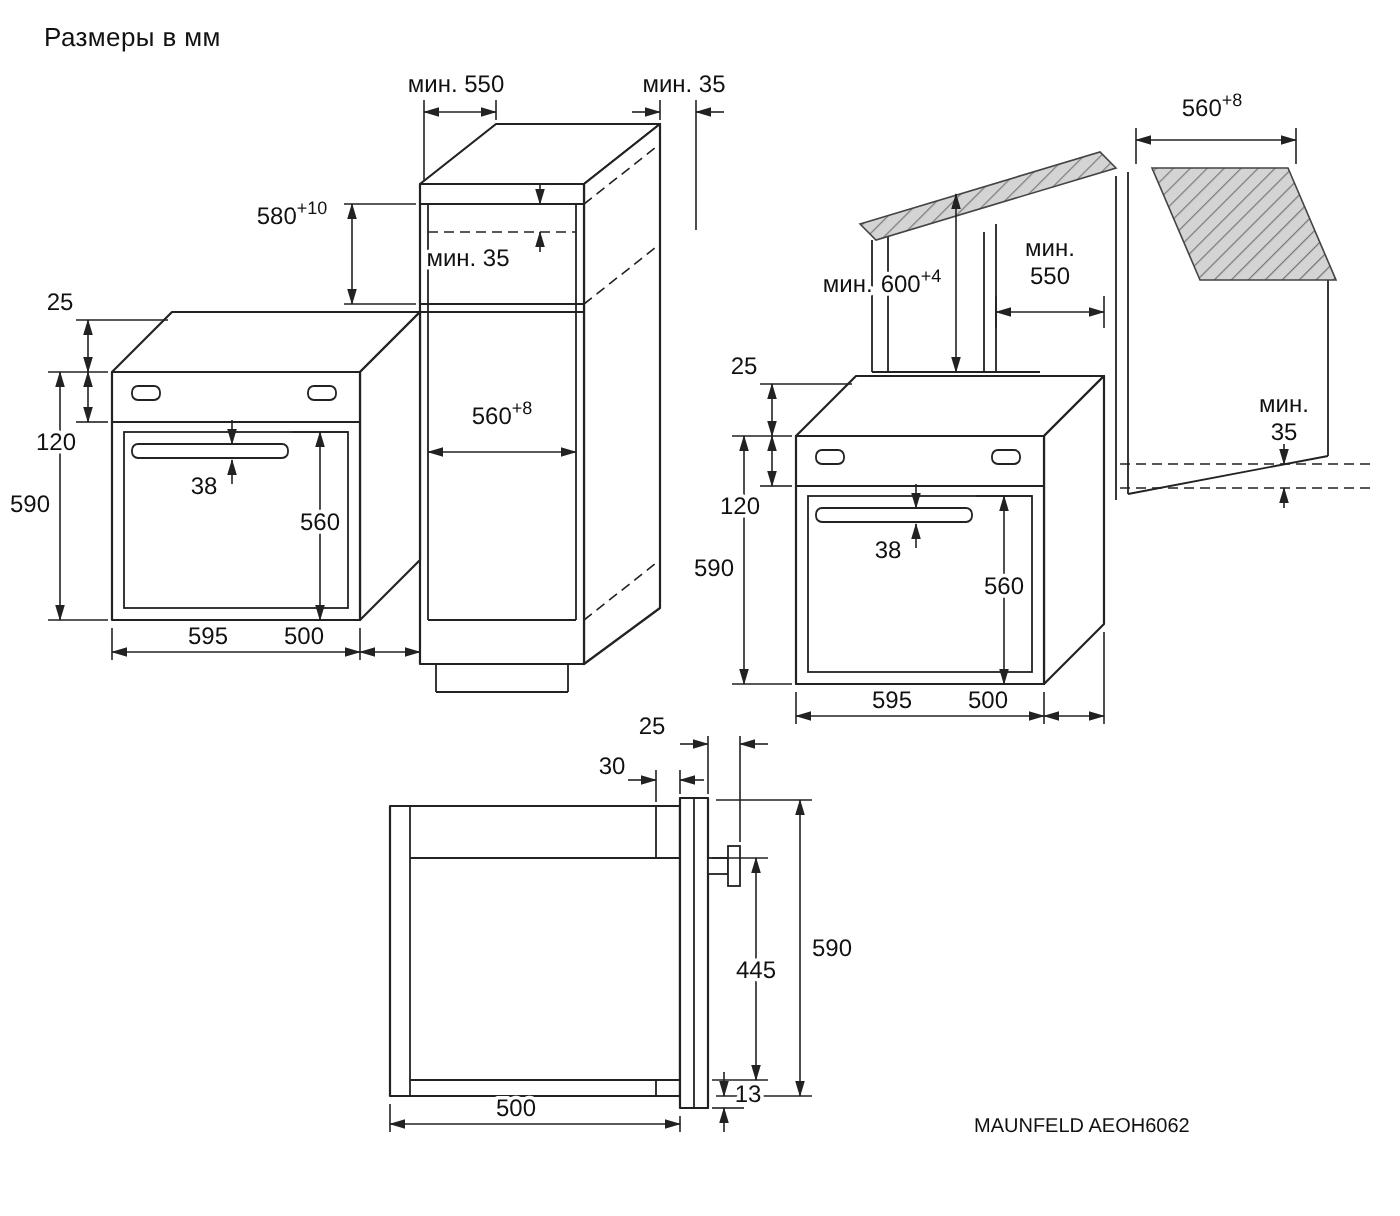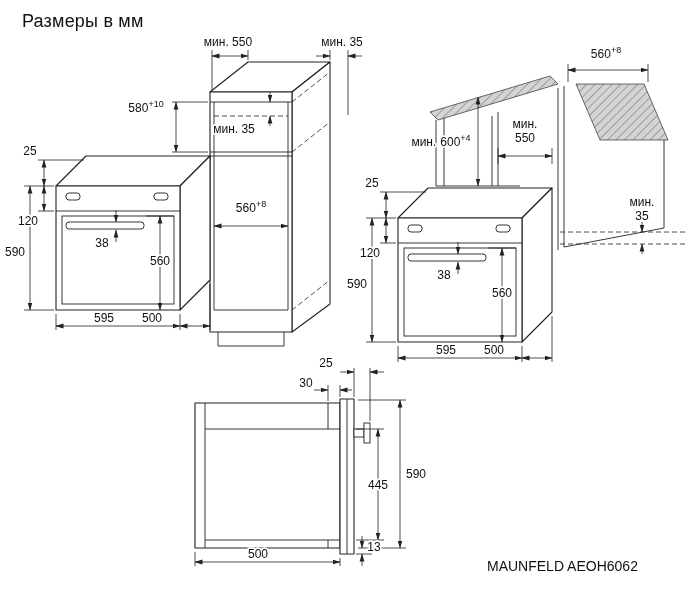--- a/index.html
+++ b/index.html
@@ -1,21 +1,21 @@
 <!DOCTYPE html>
 <html><head>
 <meta charset="utf-8">
 <style>
   html,body{margin:0;padding:0}
   body{
     width:700px;height:608px;position:relative;overflow:hidden;
     background:#ffffff;font-family:"Liberation Sans",sans-serif;color:#111;
   }
-  .title{position:absolute;left:22px;top:11px;font-size:18px;letter-spacing:.2px}
-  .model{position:absolute;left:487px;top:558px;font-size:14px}
+  .title{position:absolute;left:22px;top:11px;font-size:13px;letter-spacing:.2px}
+  .model{position:absolute;left:487px;top:558px;font-size:10px}
   svg{position:absolute;left:0;top:0}
   .face{fill:#fff;stroke:#222;stroke-width:1.1;stroke-linejoin:round}
   .thin{fill:#fff;stroke:#222;stroke-width:0.9}
   .lineonly{fill:none;stroke:#222;stroke-width:0.9}
   .dash{fill:none;stroke:#222;stroke-width:0.8;stroke-dasharray:5 3}
   .dim{fill:none;stroke:#222;stroke-width:0.8}
   .hatch{fill:url(#hp);stroke:#444;stroke-width:0.8}
   text{
     font-family:"Liberation Sans",sans-serif;font-size:12px;fill:#111;
     text-anchor:middle;paint-order:stroke;stroke:#fff;stroke-width:3.5px;stroke-linejoin:round;

